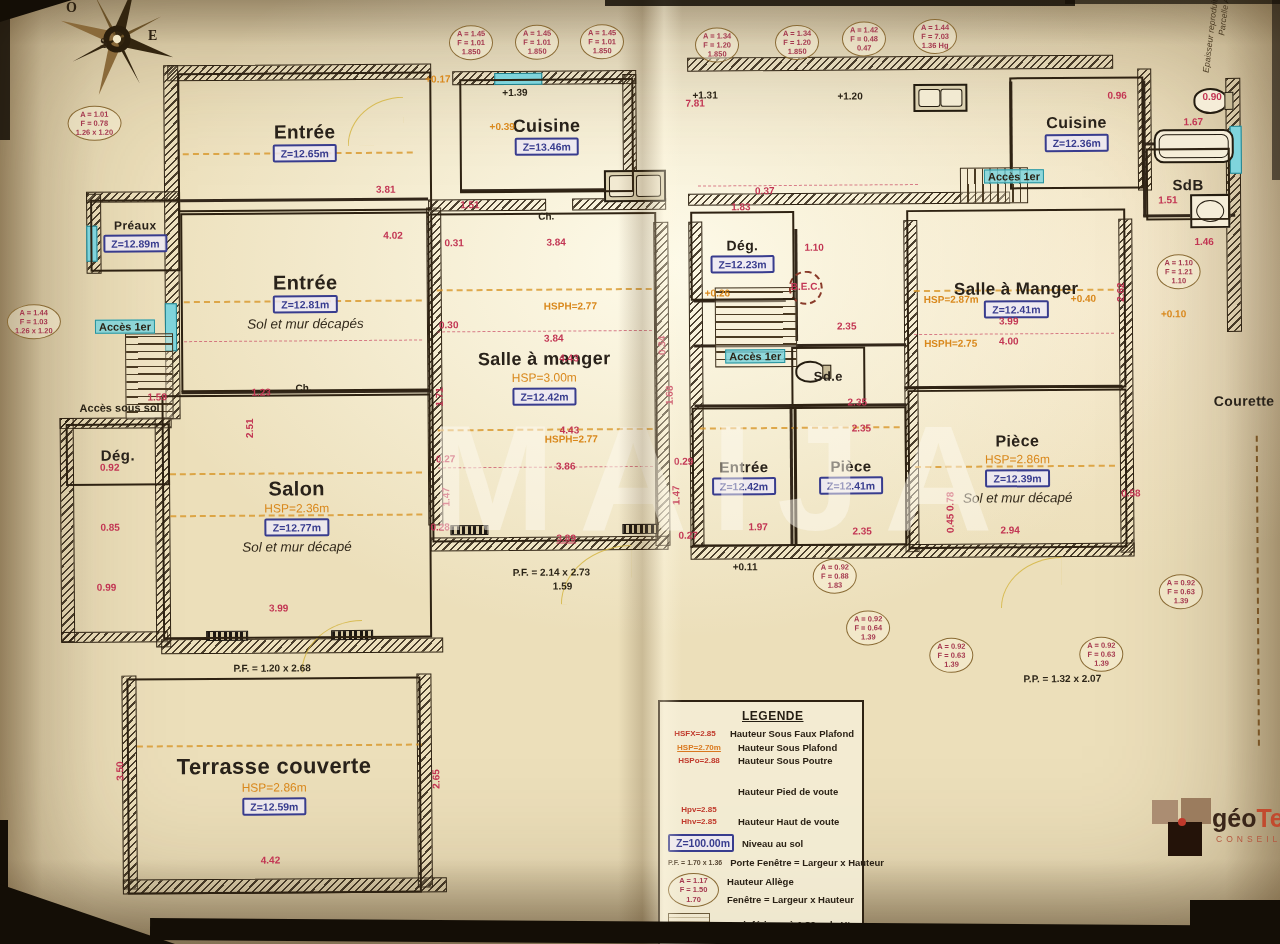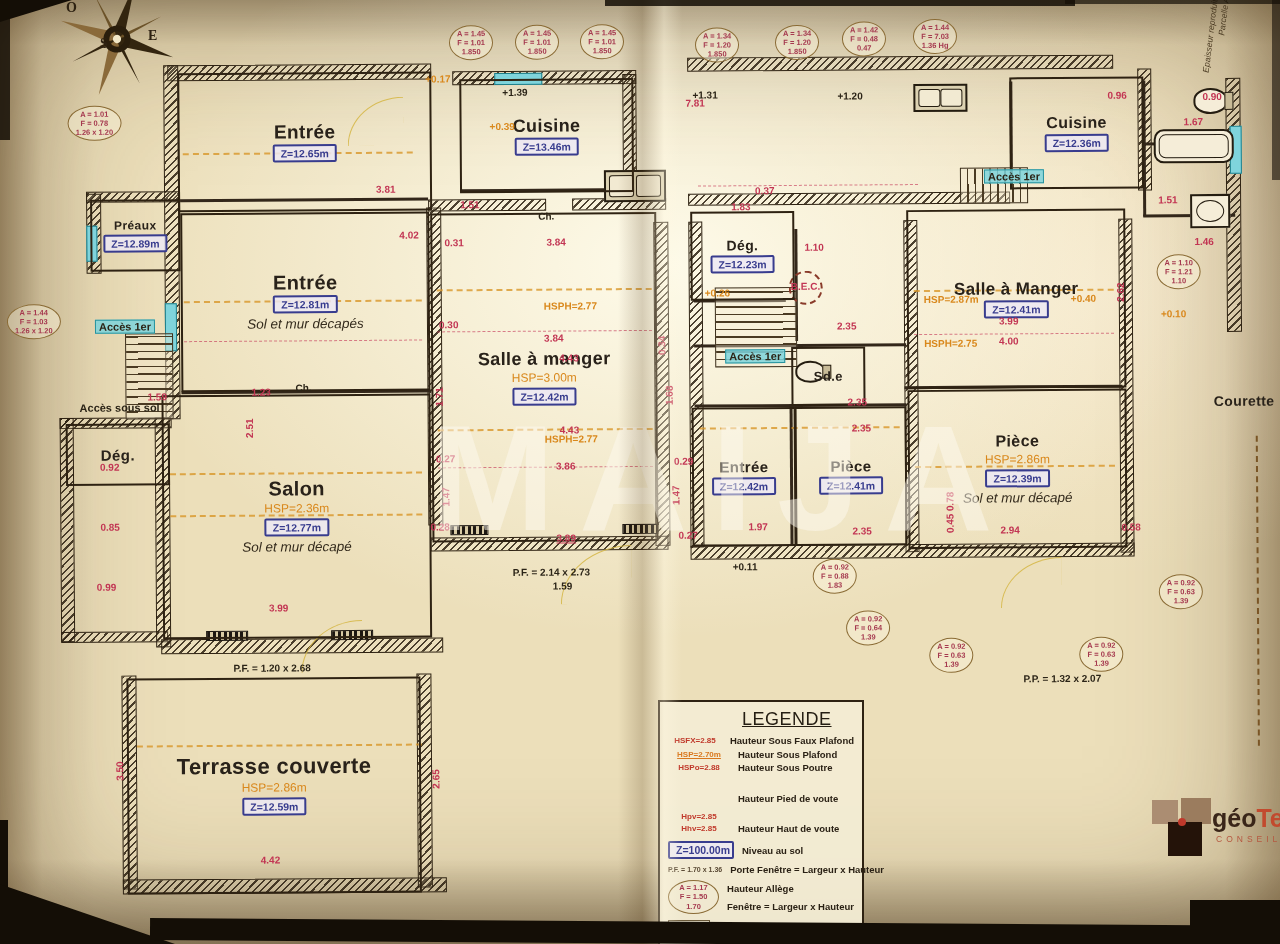--- a/index.html
+++ b/index.html
@@ -61,21 +61,21 @@
     font-size:14px;color:#2e2212;}
   .watermark{position:absolute;left:430px;top:392px;font-size:150px;font-weight:bold;
     letter-spacing:24px;color:rgba(253,250,240,.5);white-space:nowrap;pointer-events:none;}
   .rdc{position:absolute;left:1078px;top:722px;font-size:64px;font-weight:600;
     letter-spacing:8px;color:rgba(255,255,253,.95);}
   .sidenote{position:absolute;left:1196px;top:110px;width:210px;
     transform:rotate(-83deg);transform-origin:left top;
     font-style:italic;font-size:8.5px;color:#4a3a22;text-align:center;line-height:1.3;}
   .legend{position:absolute;left:658px;top:700px;width:206px;border:2px solid #2e2212;
     background:rgba(243,235,211,.96);padding:7px 8px 9px;box-sizing:border-box;}
-  .legend-title{font-size:18px;font-weight:normal;color:#241d12;text-decoration:underline;
+  .legend-title{font-size:12px;font-weight:bold;color:#241d12;text-decoration:underline;
     margin:0 0 5px 52px;letter-spacing:.5px;padding-left:22px;}
   .lrow{display:flex;align-items:center;gap:8px;margin:2.5px 0;}
   .lcode{width:62px;text-align:center;font-size:8px;font-weight:bold;white-space:nowrap;}
   .lcode.u{text-decoration:underline;}
   .ltext{font-size:9.5px;font-weight:bold;color:#2a2115;white-space:nowrap;}
   .lz{margin-top:7px;}
   .lpf{margin-top:5px;}
   .lpfcode{width:62px;font-size:7px;color:#5a4a35;font-weight:bold;text-align:center;white-space:nowrap;}
   .loval{width:54px;border:1.5px solid #8a6b35;border-radius:50%;font-size:7.5px;font-weight:bold;
     color:#a5394f;text-align:center;padding:2px 3px;line-height:1.25;box-sizing:border-box;}
@@ -216,20 +216,23 @@
         <span class="zbox">Z=12.23m</span>
       </div>
       <div class="room" style="left: 908px; top: 212px; width: 215px; height: 175px;">
         <span class="room-name" style="font-size: 17px;">Salle à Manger</span>
         <span class="zbox">Z=12.41m</span>
       </div>
       <div class="room" style="left: 1012px; top: 80px; width: 130px; height: 108px;">
         <span class="room-name" style="font-size: 16px;">Cuisine</span>
         <span class="zbox">Z=12.36m</span>
       </div>
+      <div class="room" style="left: 1148px; top: 152px; width: 80px; height: 68px;">
+        <span class="room-name" style="font-size: 15px;">SdB</span>
+      </div>
       <div class="room noborder" style="left: 1180px; top: 385px; width: 95px; height: 40px;">
         <span class="room-name" style="font-size: 14px;">Courette</span>
       </div>
       <div class="room" style="left: 792px; top: 348px; width: 70px; height: 55px;">
         <span class="room-name" style="font-size: 13px;">Sd.e</span>
       </div>
       <div class="room" style="left: 795px; top: 408px; width: 108px; height: 135px;">
         <span class="room-name" style="font-size: 15px;">Pièce</span>
         <span class="zbox">Z=12.41m</span>
       </div>
@@ -241,21 +244,21 @@
         <span class="room-name" style="font-size: 16px;">Pièce</span>
         <span class="hsp">HSP=2.86m</span>
         <span class="zbox">Z=12.39m</span>
         <span class="note">Sol et mur décapé</span>
       </div>
       <div class="lbl teal" style="left: 96px; top: 316px;">Accès 1er</div>
       <div class="lbl" style="left: 80px; top: 398px;">Accès sous sol</div>
       <div class="lbl teal" style="left: 726px; top: 350px;">Accès 1er</div>
       <div class="lbl teal" style="left: 986px; top: 172px;">Accès 1er</div>
       <div class="anno r" style="left: 378px; top: 182px;">3.81</div>
-      <div class="anno r" style="left: 385px; top: 228px; margin-left: 16px;">4.02</div>
+      <div class="anno r" style="left: 385px; top: 228px;">4.02</div>
       <div class="anno r" style="left: 462px; top: 198px;">1.51</div>
       <div class="anno r" style="left: 446px; top: 236px;">0.31</div>
       <div class="anno r" style="left: 548px; top: 236px;">3.84</div>
       <div class="anno r" style="left: 545px; top: 332px;">3.84</div>
       <div class="anno r" style="left: 560px; top: 352px;">4.43</div>
       <div class="anno r" style="left: 560px; top: 424px;">4.43</div>
       <div class="anno r" style="left: 556px; top: 460px;">3.86</div>
       <div class="anno r" style="left: 556px; top: 532px; text-decoration: underline;">3.89</div>
       <div class="anno r" style="left: 440px; top: 318px;">0.30</div>
       <div class="anno r" style="left: 436px; top: 452px;">0.27</div>
@@ -275,21 +278,21 @@
       <div class="anno r" style="left: 733px; top: 202px;">1.83</div>
       <div class="anno r" style="left: 806px; top: 243px;">1.10</div>
       <div class="anno r" style="left: 838px; top: 322px;">2.35</div>
       <div class="anno r" style="left: 848px; top: 398px;">2.35</div>
       <div class="anno r" style="left: 748px; top: 522px;">1.97</div>
       <div class="anno r" style="left: 852px; top: 424px;">2.35</div>
       <div class="anno r" style="left: 852px; top: 527px;">2.35</div>
       <div class="anno r" style="left: 1000px; top: 318px;">3.99</div>
       <div class="anno r" style="left: 1000px; top: 338px;">4.00</div>
       <div class="anno r" style="left: 1000px; top: 527px;">2.94</div>
-      <div class="anno r" style="left: 1121px; top: 525px;">0.58</div>
+      <div class="anno r" style="left: 1121px; top: 491px;">0.58</div>
       <div class="anno r" style="left: 1112px; top: 290px; transform: rotate(-90deg);">2.62</div>
       <div class="anno r" style="left: 1186px; top: 120px;">1.67</div>
       <div class="anno r" style="left: 1160px; top: 198px;">1.51</div>
       <div class="anno r" style="left: 1196px; top: 240px;">1.46</div>
       <div class="anno r" style="left: 1205px; top: 95px;">0.90</div>
       <div class="anno r" style="left: 1110px; top: 93px;">0.96</div>
       <div class="anno r" style="left: 100px; top: 458px;">0.92</div>
       <div class="anno r" style="left: 100px; top: 518px;">0.85</div>
       <div class="anno r" style="left: 96px; top: 578px;">0.99</div>
       <div class="anno r" style="left: 240px; top: 420px; transform: rotate(-90deg);">2.51</div>

